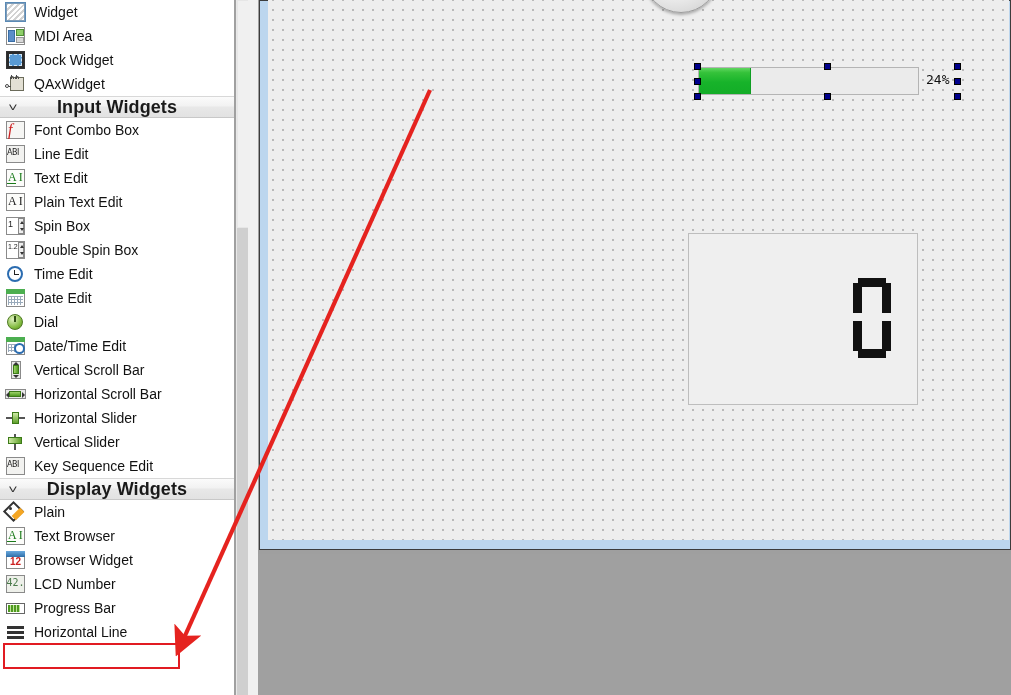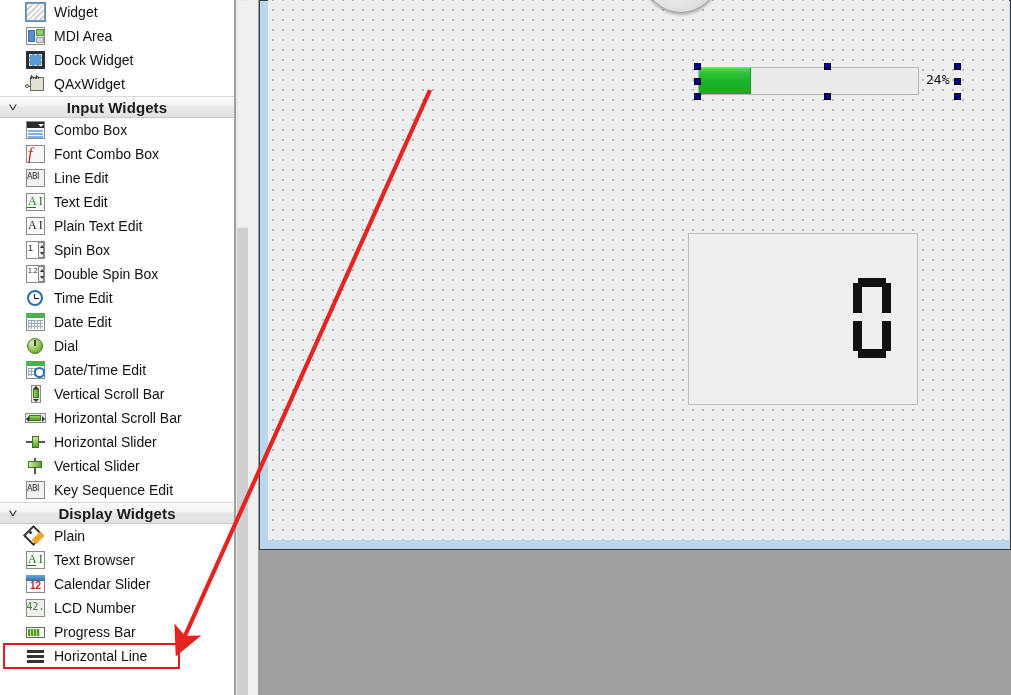--- a/index.html
+++ b/index.html
@@ -20,25 +20,25 @@
     background:linear-gradient(to bottom,#fbfbfb 0%,#f2f2f2 45%,#e8e8e8 50%,#e2e2e2 100%);
     border-top:1px solid #d8d8d8; border-bottom:1px solid #c8c8c8;
     font-size:13.5px; color:#1a1a1a; position:relative;
   }
   .wb-group .chev {
     width:26px; text-align:center; font-size:11px; color:#333;
     line-height:1; transform:scaleX(1.45);
   }
   .wb-group .gtitle {
     position:absolute; left:0; right:0; text-align:center;
-    font-weight:bold; font-size:15px; letter-spacing:0.1px;
+    font-weight:bold; font-size:18px; letter-spacing:0.1px;
   }
   .wb-item {
     height:24px; display:flex; align-items:center; padding-left:5px;
-    font-size:14px; color:#111; position:relative;margin-left:20px;
+    font-size:14px; color:#111; position:relative;
   }
   .wb-item .ic {
     width:21px; height:18px; margin-right:8px; flex:0 0 auto;
     position:relative;
   }
   .wb-item .lbl { white-space:nowrap; }
 
   
   .ic .frame {
     position:absolute; left:1px; top:0; width:19px; height:18px;
@@ -268,31 +268,20 @@
         <div class="cap2"></div>
         <div class="dotl"></div>
       </span>
       <span class="lbl">QAxWidget</span>
     </div>
     <div class="wb-group">
       <span class="chev">˅</span>
       <span class="gtitle">Input Widgets</span>
     </div>
     <div class="wb-item">
-      <span class="ic ic-combo">
-        <div class="frame"></div>
-        <div class="top"></div>
-        <div class="arr"></div>
-        <div class="ln ln1"></div>
-        <div class="ln ln2"></div>
-        <div class="ln ln3"></div>
-      </span>
-      <span class="lbl">Combo Box</span>
-    </div>
-    <div class="wb-item">
       <span class="ic ic-font">
         <div class="frame"></div>
         <div class="f">f</div>
       </span>
       <span class="lbl">Font Combo Box</span>
     </div>
     <div class="wb-item">
       <span class="ic ic-line">
         <div class="frame"></div>
         <div class="t">ABI</div>
@@ -424,21 +413,21 @@
         <div class="u"></div>
       </span>
       <span class="lbl">Text Browser</span>
     </div>
     <div class="wb-item">
       <span class="ic ic-cal">
         <div class="frame"></div>
         <div class="hdr"></div>
         <div class="n">12</div>
       </span>
-      <span class="lbl">Calendar Slider</span>
+      <span class="lbl">Browser Widget</span>
     </div>
     <div class="wb-item">
       <span class="ic ic-lcd">
         <div class="frame"></div>
         <div class="n">42.</div>
       </span>
       <span class="lbl">LCD Number</span>
     </div>
     <div class="wb-item">
       <span class="ic ic-prog">

